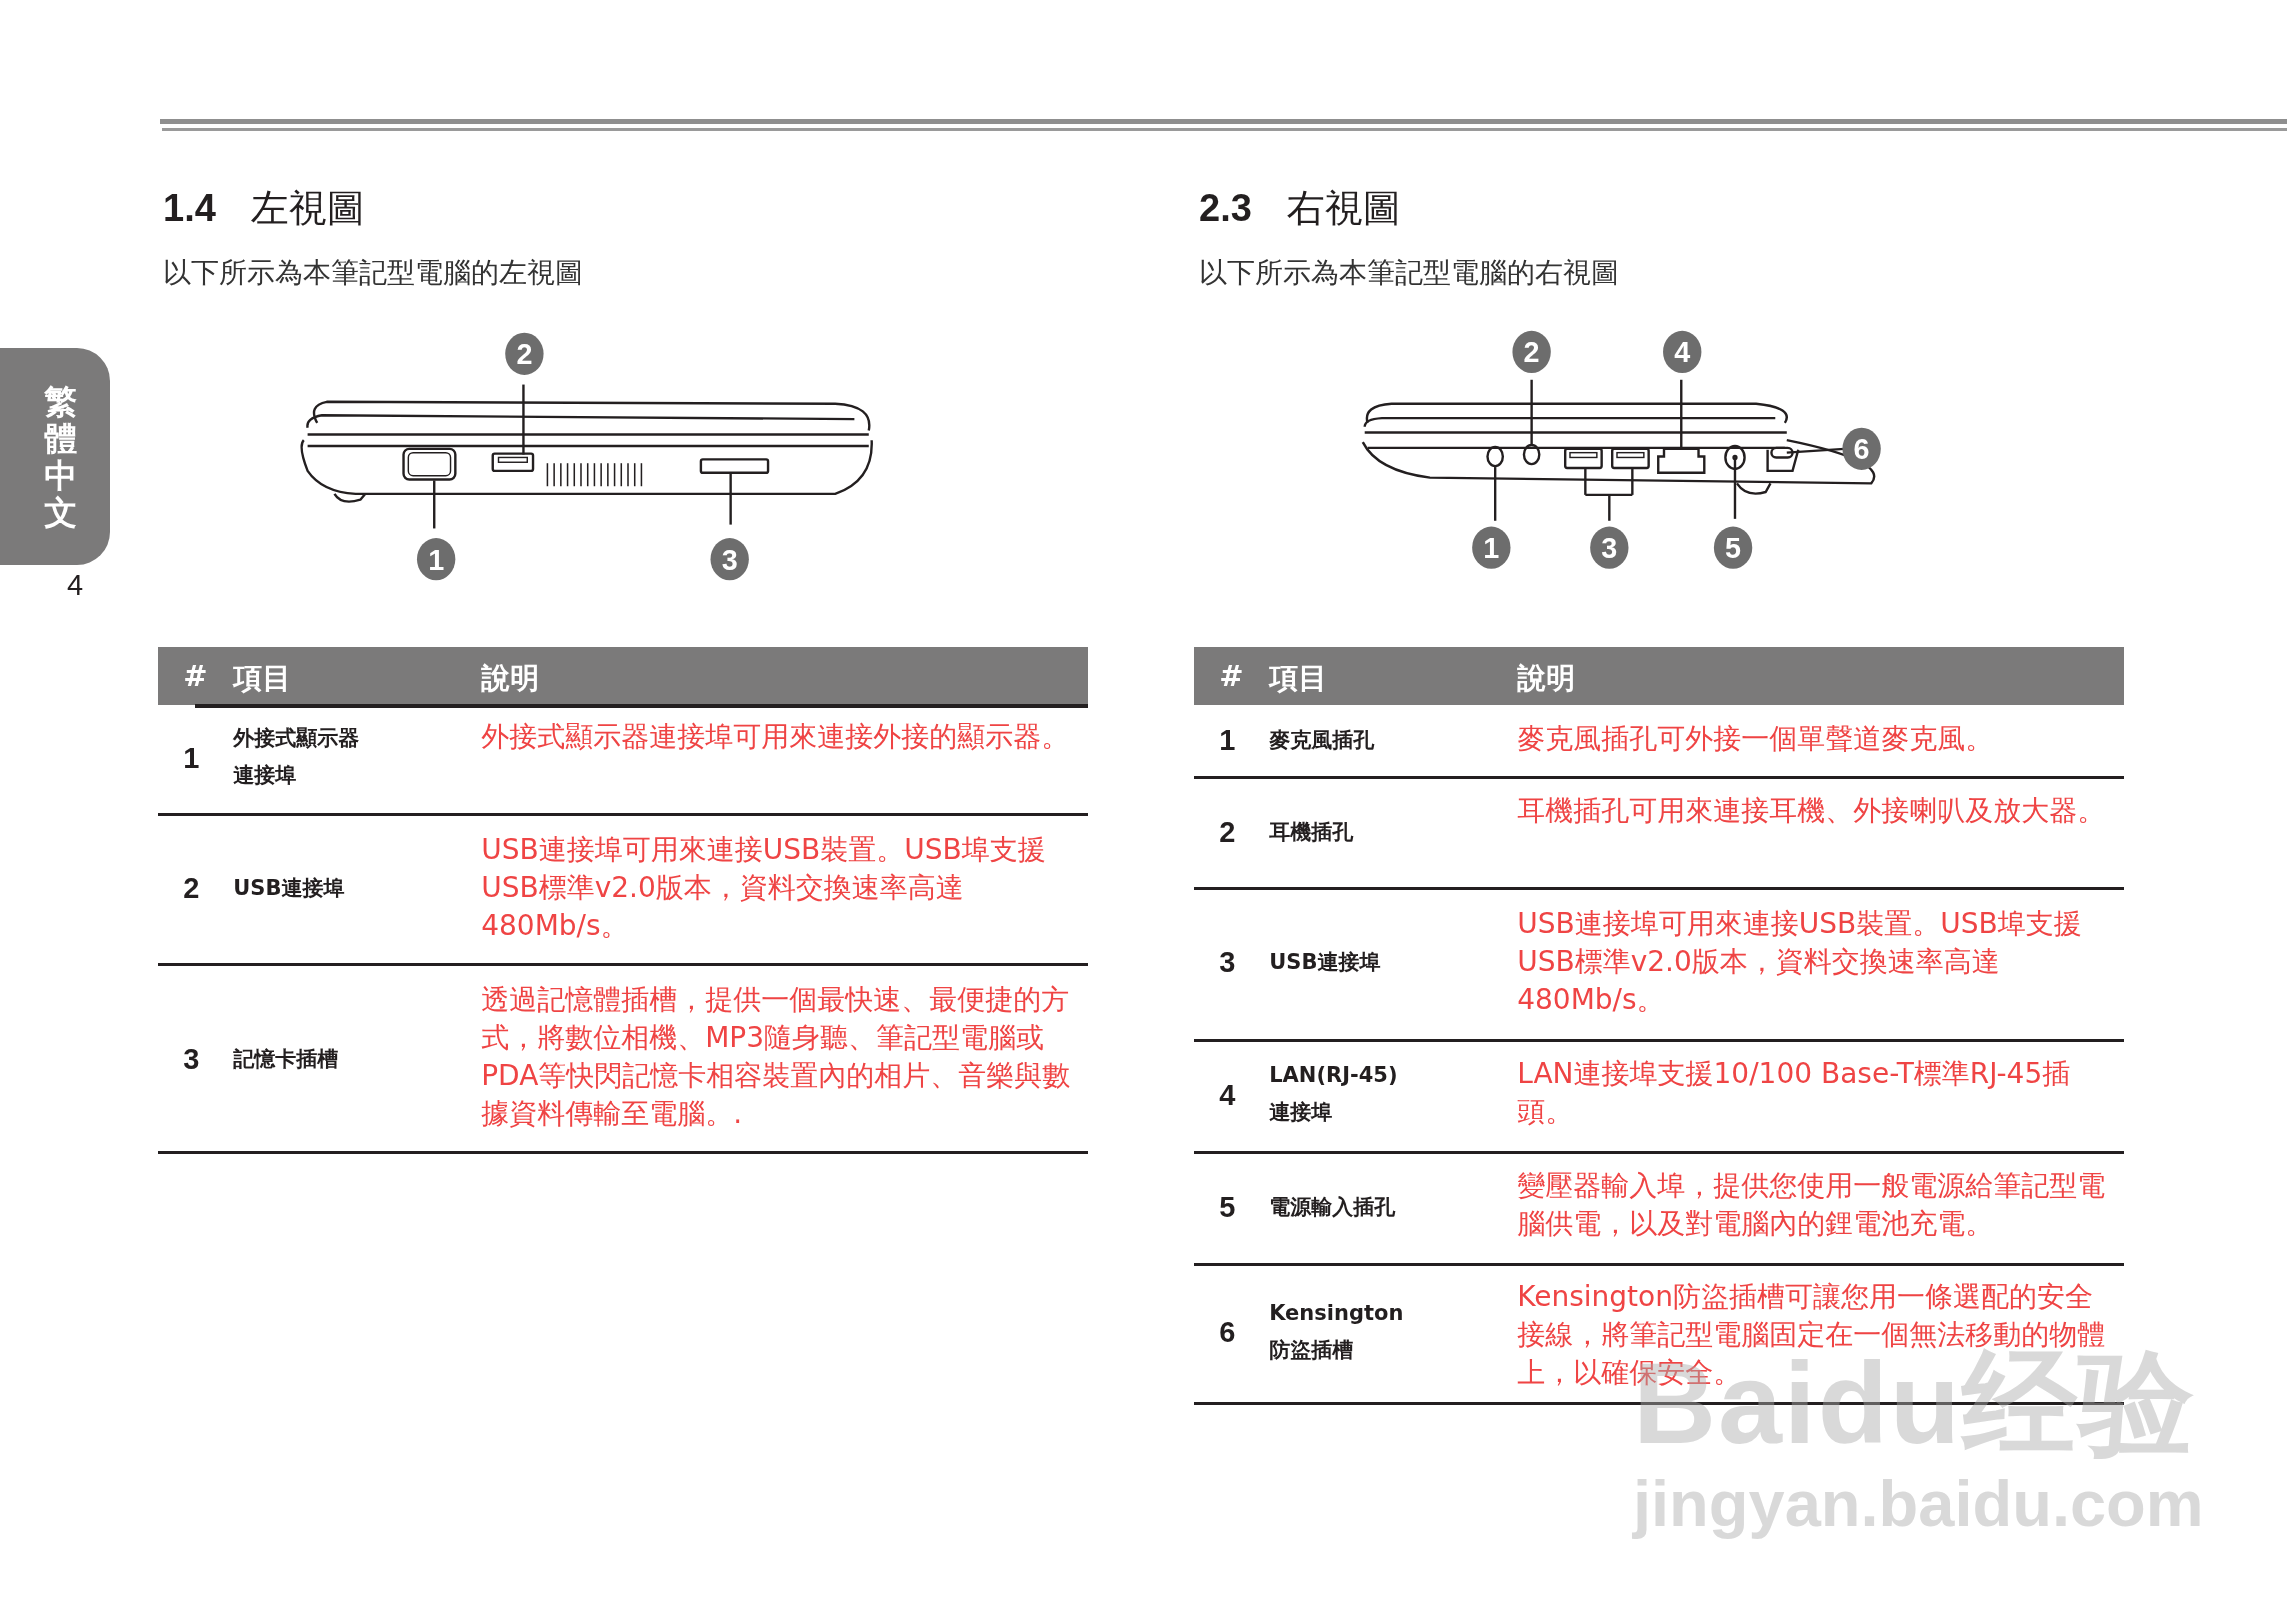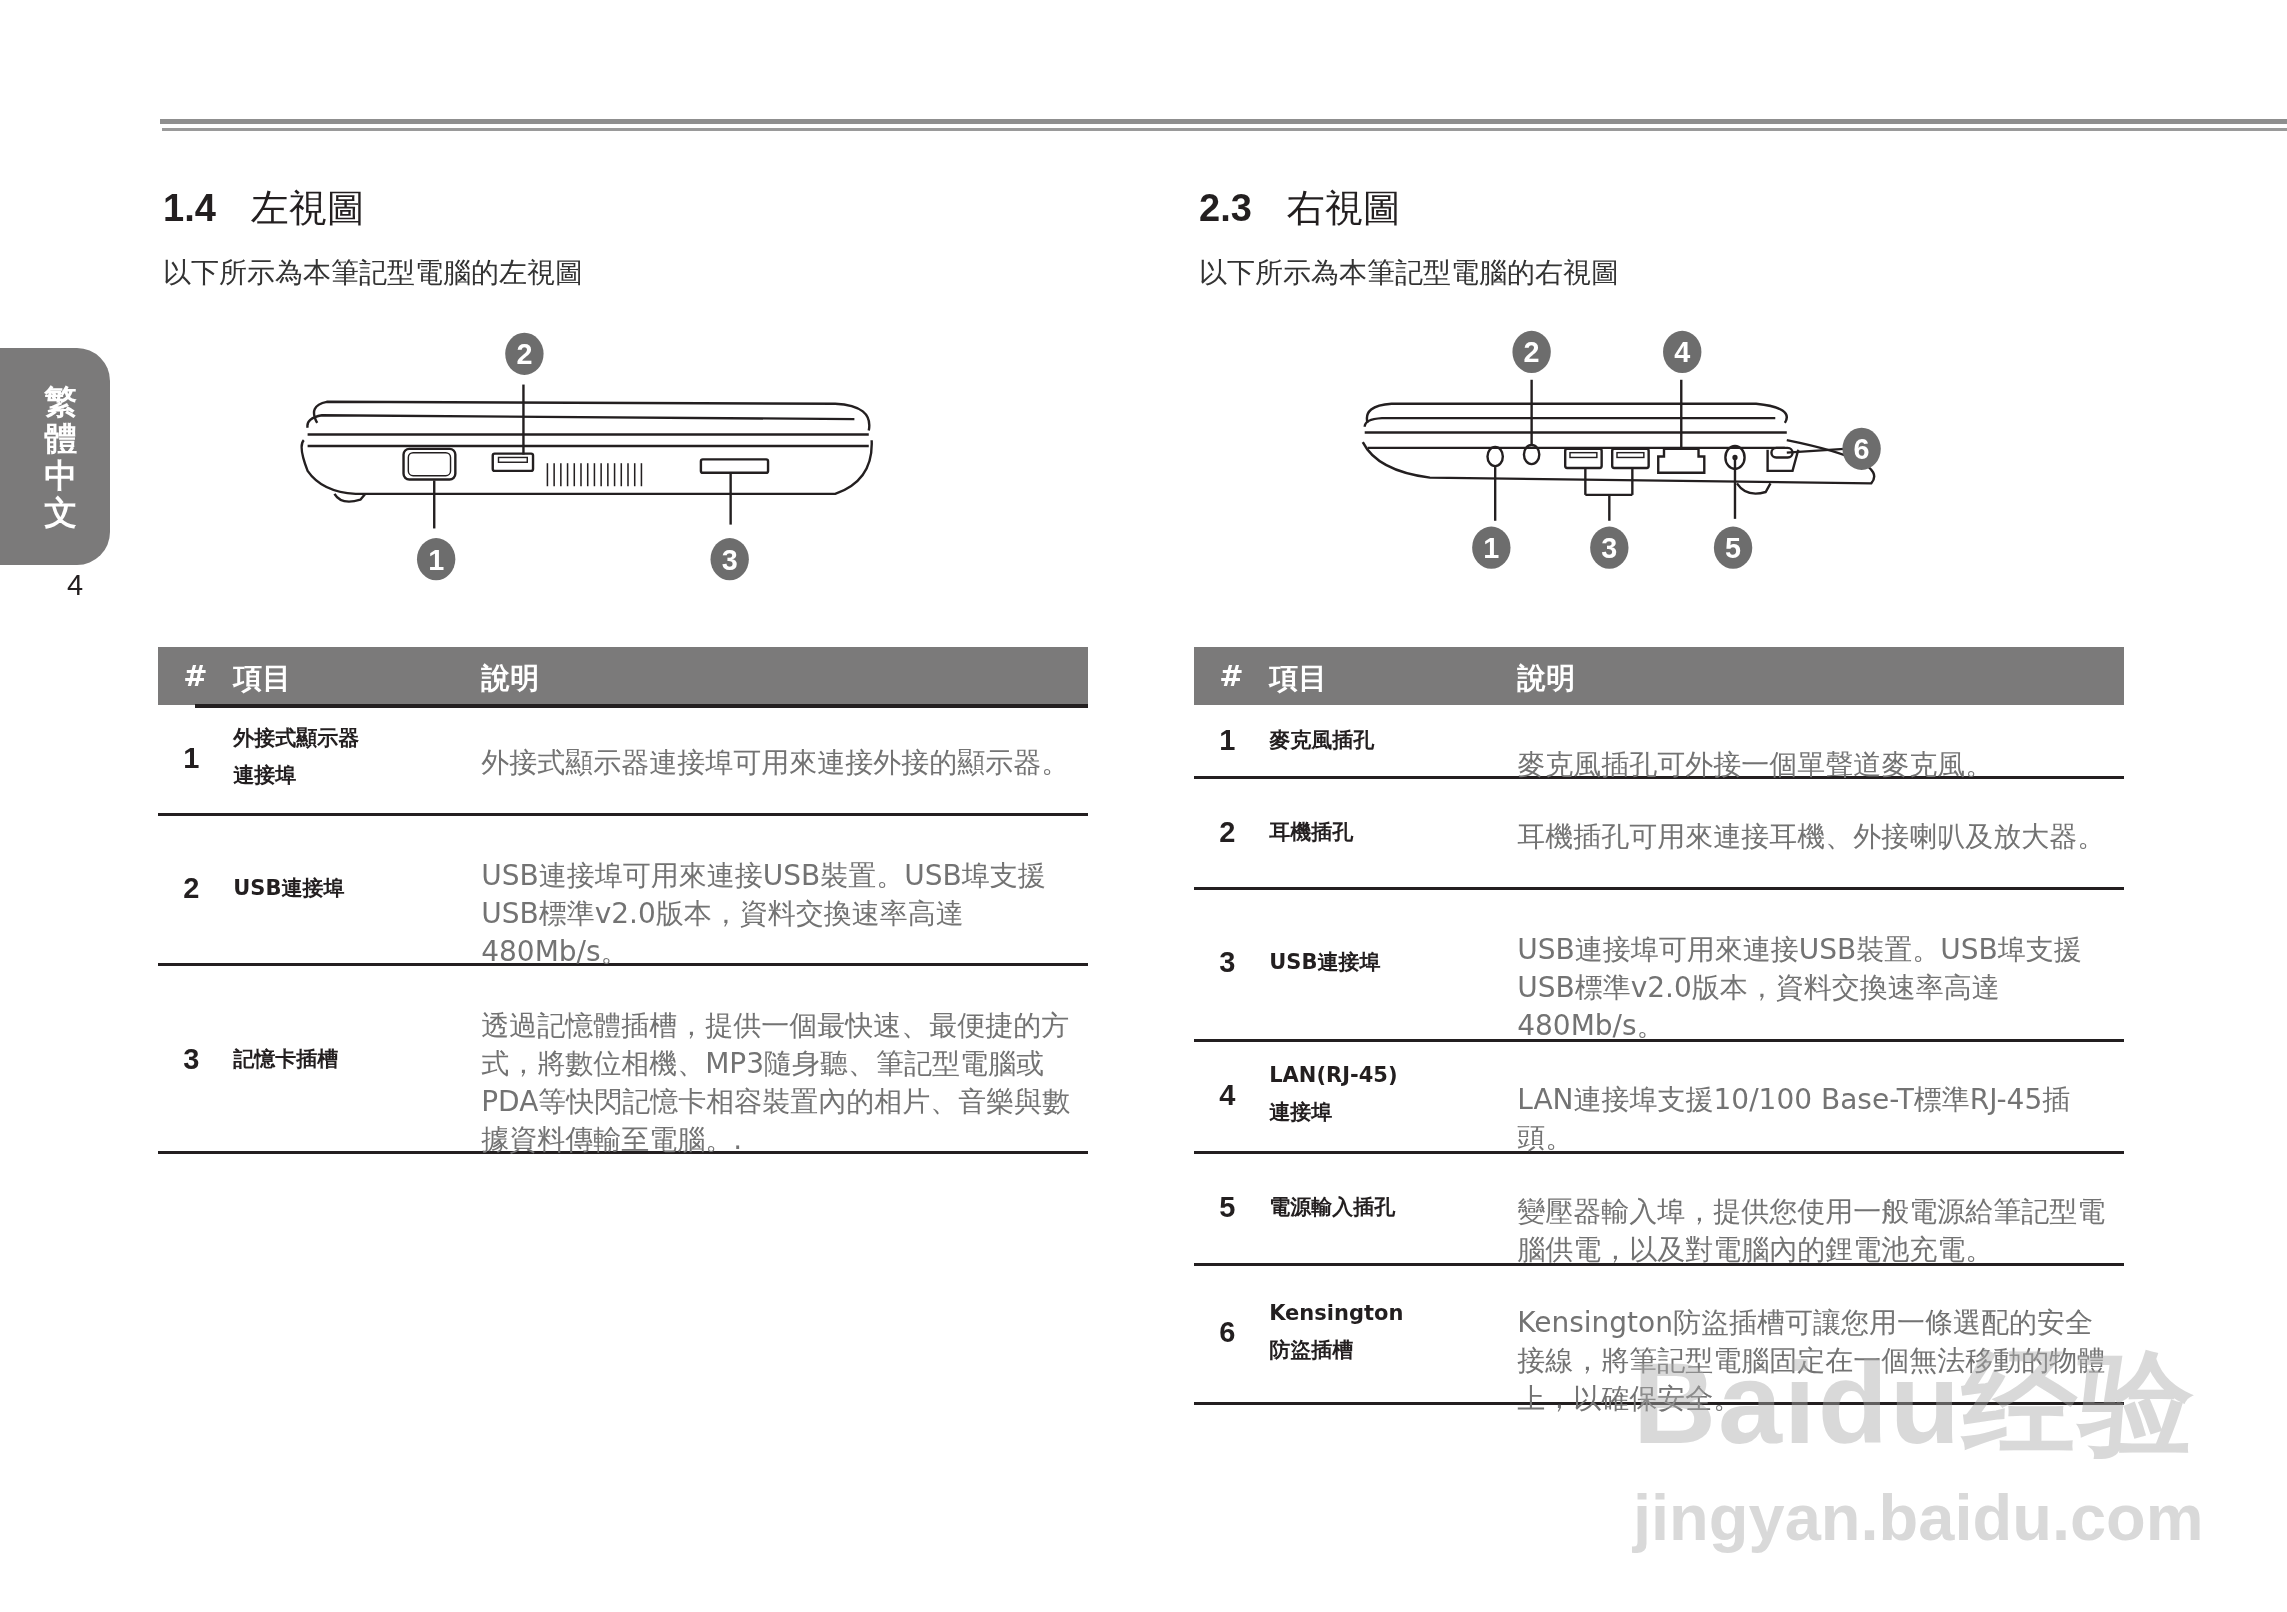--- a/index.html
+++ b/index.html
@@ -34,25 +34,25 @@
   .tbl { position:absolute; top:647px; left:-4.8px; width:930px; }
   .thead {
     height:58px; background:#7b7a7a; color:#fff; position:relative;
     font-weight:bold; font-size:29px;
   }
   .thead .c { position:absolute; top:11.5px; }
   .thead-underline { position:absolute; left:37px; right:0; bottom:-2.9px; height:3.8px; background:#231f20; }
   .row { position:relative; border-bottom:3.8px solid #231f20; }
   .row .idx { position:absolute; left:25px; font-size:29px; font-weight:bold; font-family:"Liberation Sans",sans-serif; }
   .row .item { position:absolute; left:75px; width:231px; font-size:21px; font-weight:bold; line-height:37px; }
-  .row .desc { position:absolute; left:323px; width:596px; font-size:28px; line-height:38px; color:#737373;margin-top:26px; }
+  .row .desc { position:absolute; left:323px; width:596px; font-size:28px; line-height:38px; color:#ef4444; }
 
   .watermark { position:absolute; left:1633px; top:1346px; color:rgba(170,170,170,0.45); font-weight:bold; font-family:"Liberation Sans",sans-serif; pointer-events:none; }
   .watermark .wm1 { font-size:115px; line-height:115px; letter-spacing:1.9px; }
-  .watermark .wm2 { font-size:65px; line-height:77px; margin-top:18px; }
+  .watermark .wm2 { font-size:65px; line-height:77px; margin-top:4px; }
 </style>
 </head>
 <body>
 
 <div class="rule-thick"></div>
 <div class="rule-thin"></div>
 
 <div class="side-tab">
   <span>繁</span>
   <span>體</span>

